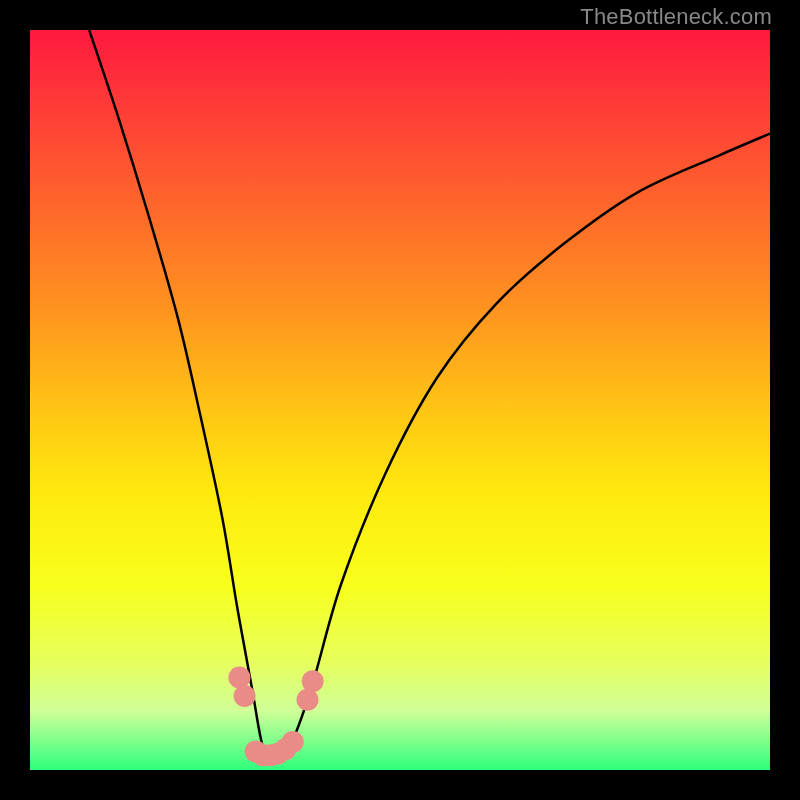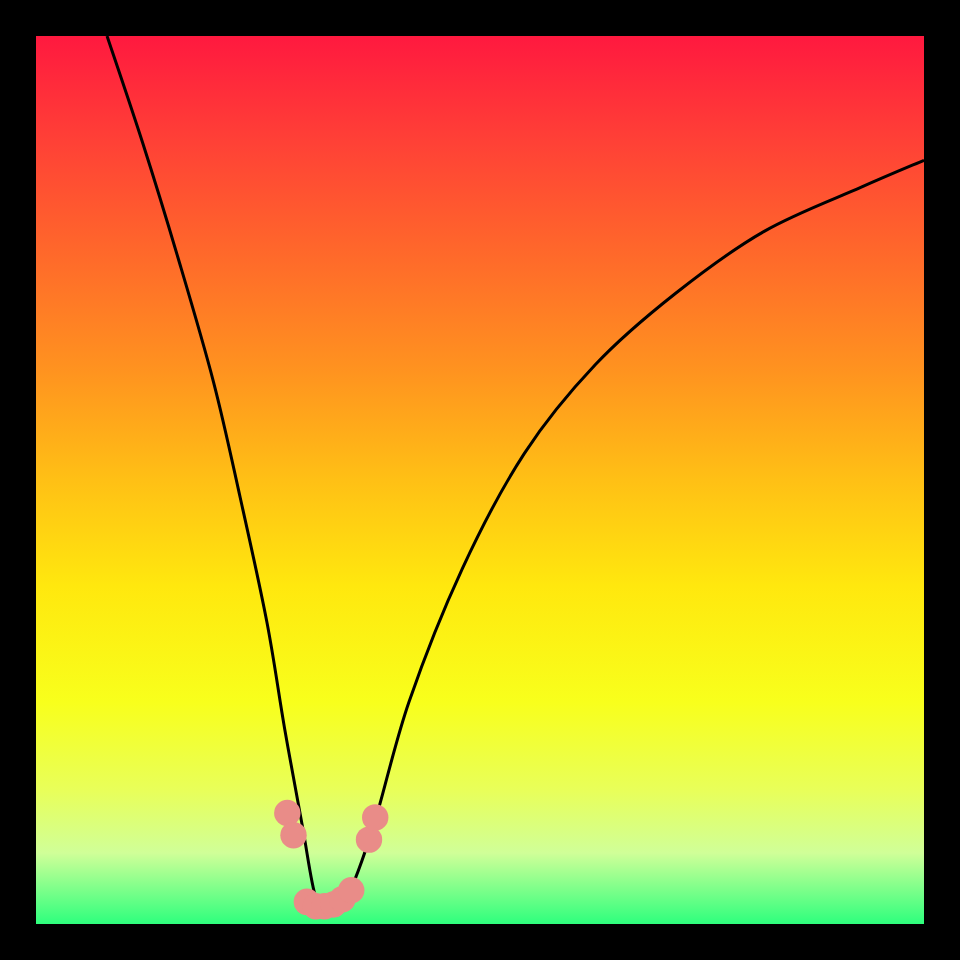--- a/index.html
+++ b/index.html
@@ -54,13 +54,14 @@
           <circle cx="233.1" cy="725.2" r="11" fill="#e98c88"></circle>
           <circle cx="240.5" cy="725.2" r="11" fill="#e98c88"></circle>
           <circle cx="247.9" cy="723.72" r="11" fill="#e98c88"></circle>
           <circle cx="255.29999999999998" cy="719.28" r="11" fill="#e98c88"></circle>
           <circle cx="262.7" cy="711.88" r="11" fill="#e98c88"></circle>
           <circle cx="277.5" cy="669.7" r="11" fill="#e98c88"></circle>
           <circle cx="282.68" cy="651.2" r="11" fill="#e98c88"></circle>
         </g>
     </svg>
   </div>
+  <div class="watermark">TheBottleneck.com</div>
 </div>
 
 </body></html>

